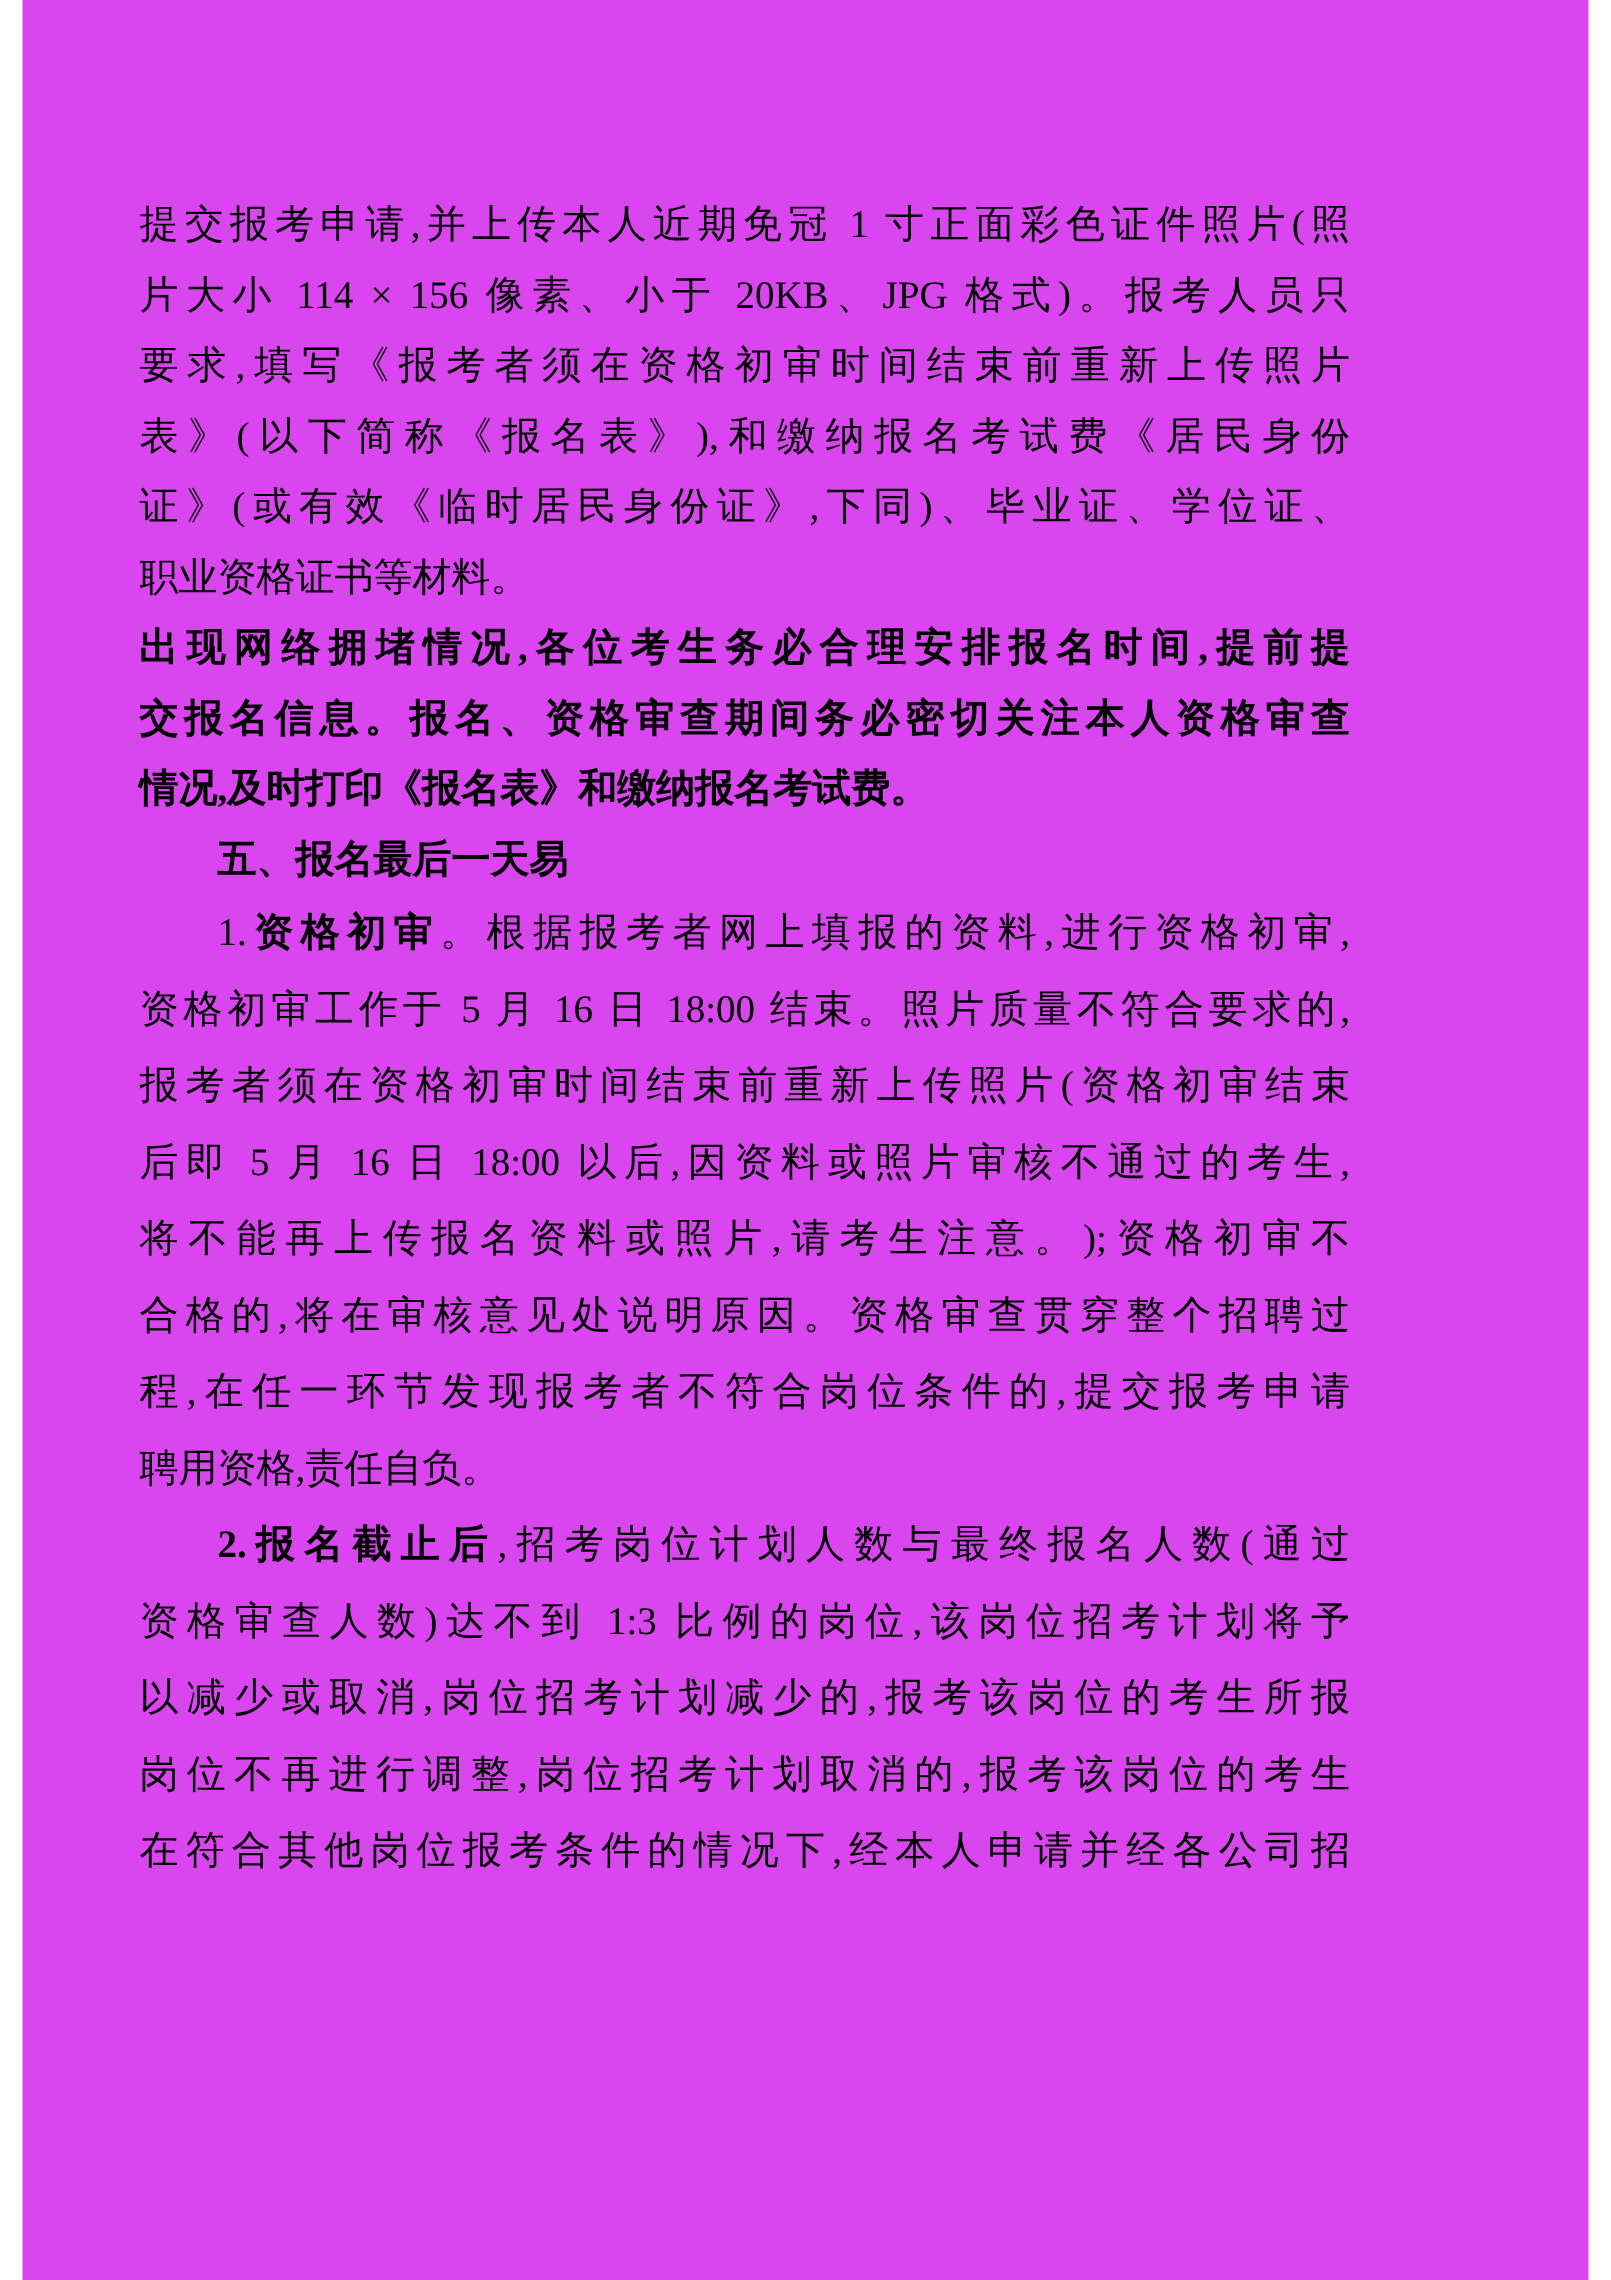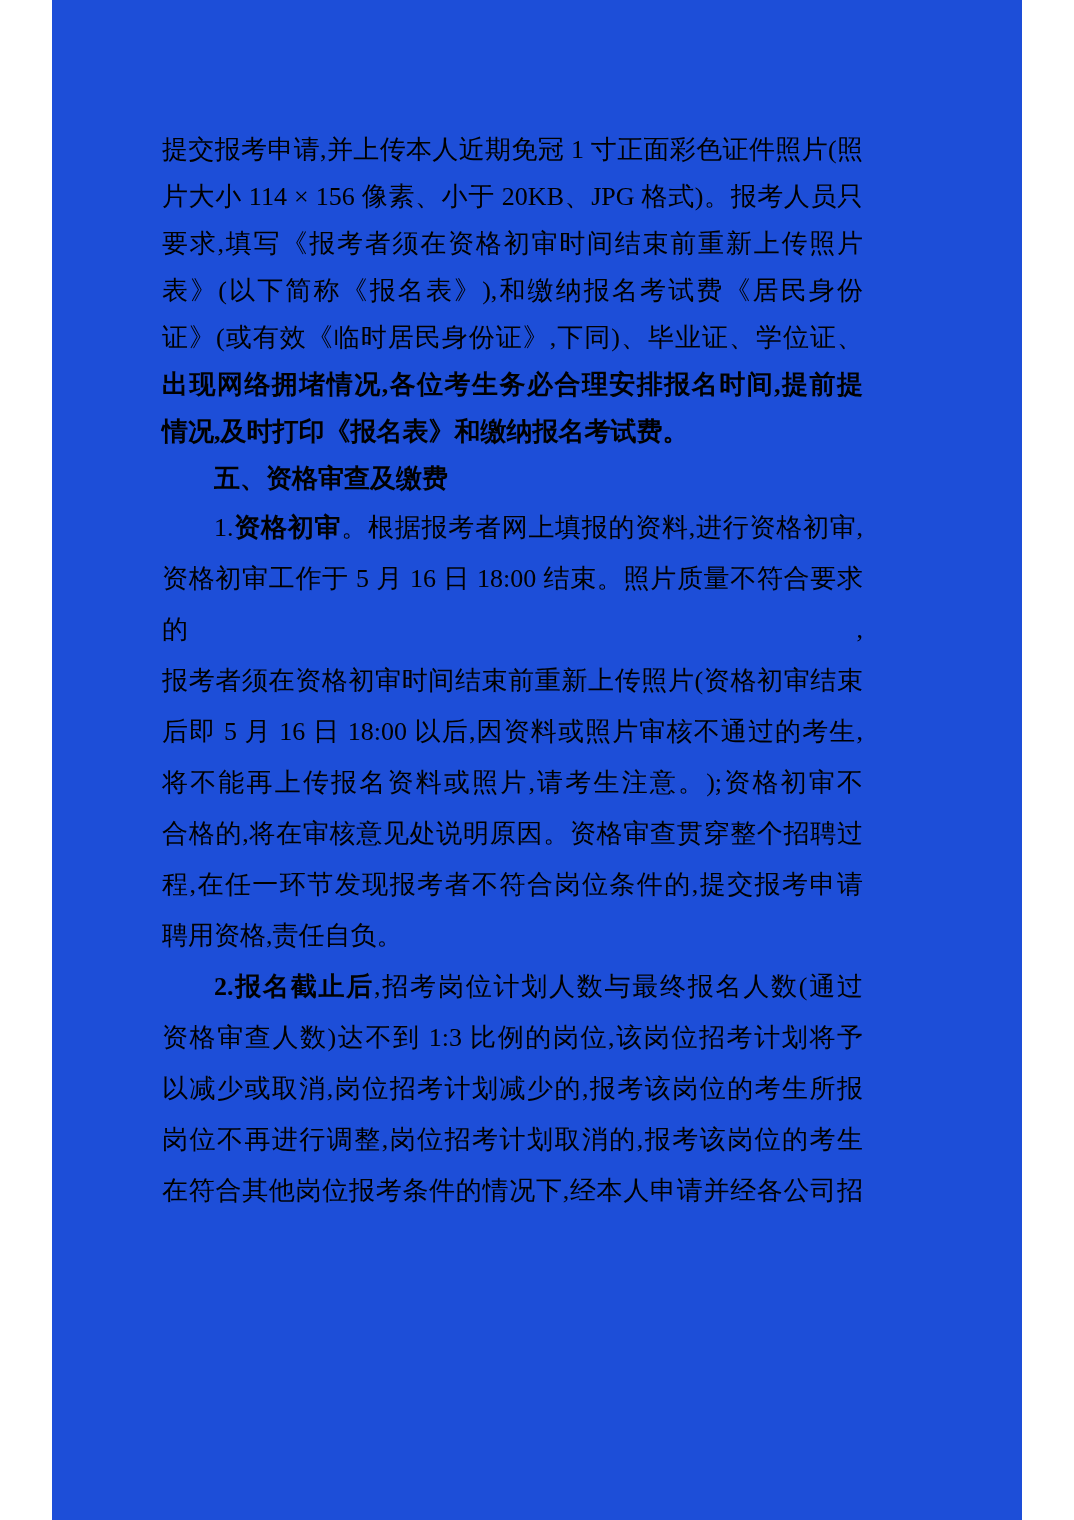--- a/index.html
+++ b/index.html
@@ -2,26 +2,26 @@
 <html><head>
 <meta charset="utf-8">
 <style>
   html, body {
     margin: 0;
     padding: 0;
     background: #ffffff;
   }
   .page {
     position: relative;
-    width: 970px;
+    width: 1044px;
     height: 1520px;
     margin: 0 auto;
-    background: #1d4ed8;
+    background: #d946ef;
     box-sizing: border-box;
-    padding: 126px 159px 0 110px;
+    padding: 126px 159px 0 78px;
     font-family: "Liberation Serif", "DejaVu Serif", serif;
     color: #000000;
     font-size: 26px;
     overflow: hidden;
   }
   .line {
     text-align: justify;
     text-align-last: justify;
     white-space: normal;
   }
@@ -43,28 +43,30 @@
 <div class="page">
 
   <div class="sec-a">
 
     <div>
       <div class="line">提交报考申请,并上传本人近期免冠 1 寸正面彩色证件照片(照</div>
       <div class="line">片大小 114 × 156 像素、小于 20KB、JPG 格式)。报考人员只</div>
       <div class="line">要求,填写《报考者须在资格初审时间结束前重新上传照片</div>
       <div class="line">表》(以下简称《报名表》),和缴纳报名考试费《居民身份</div>
       <div class="line">证》(或有效《临时居民身份证》,下同)、毕业证、学位证、</div>
+      <div class="line end">职业资格证书等材料。</div>
     </div>
 
     <div>
       <div class="line bold">出现网络拥堵情况,各位考生务必合理安排报名时间,提前提</div>
+      <div class="line bold">交报名信息。报名、资格审查期间务必密切关注本人资格审查</div>
       <div class="line bold end">情况,及时打印《报名表》和缴纳报名考试费。</div>
     </div>
 
-    <div class="line bold end indent">五、资格审查及缴费</div>
+    <div class="line bold end indent">五、报名最后一天易</div>
 
   </div>
 
   <div class="sec-b">
 
     <div>
       <div class="line indent">
         <span>1.</span><span class="bold">资格初审</span><span>。根据报考者网上填报的资料,进行资格初审,</span>
       </div>
       <div class="line">资格初审工作于 5 月 16 日 18:00 结束。照片质量不符合要求的,</div>

